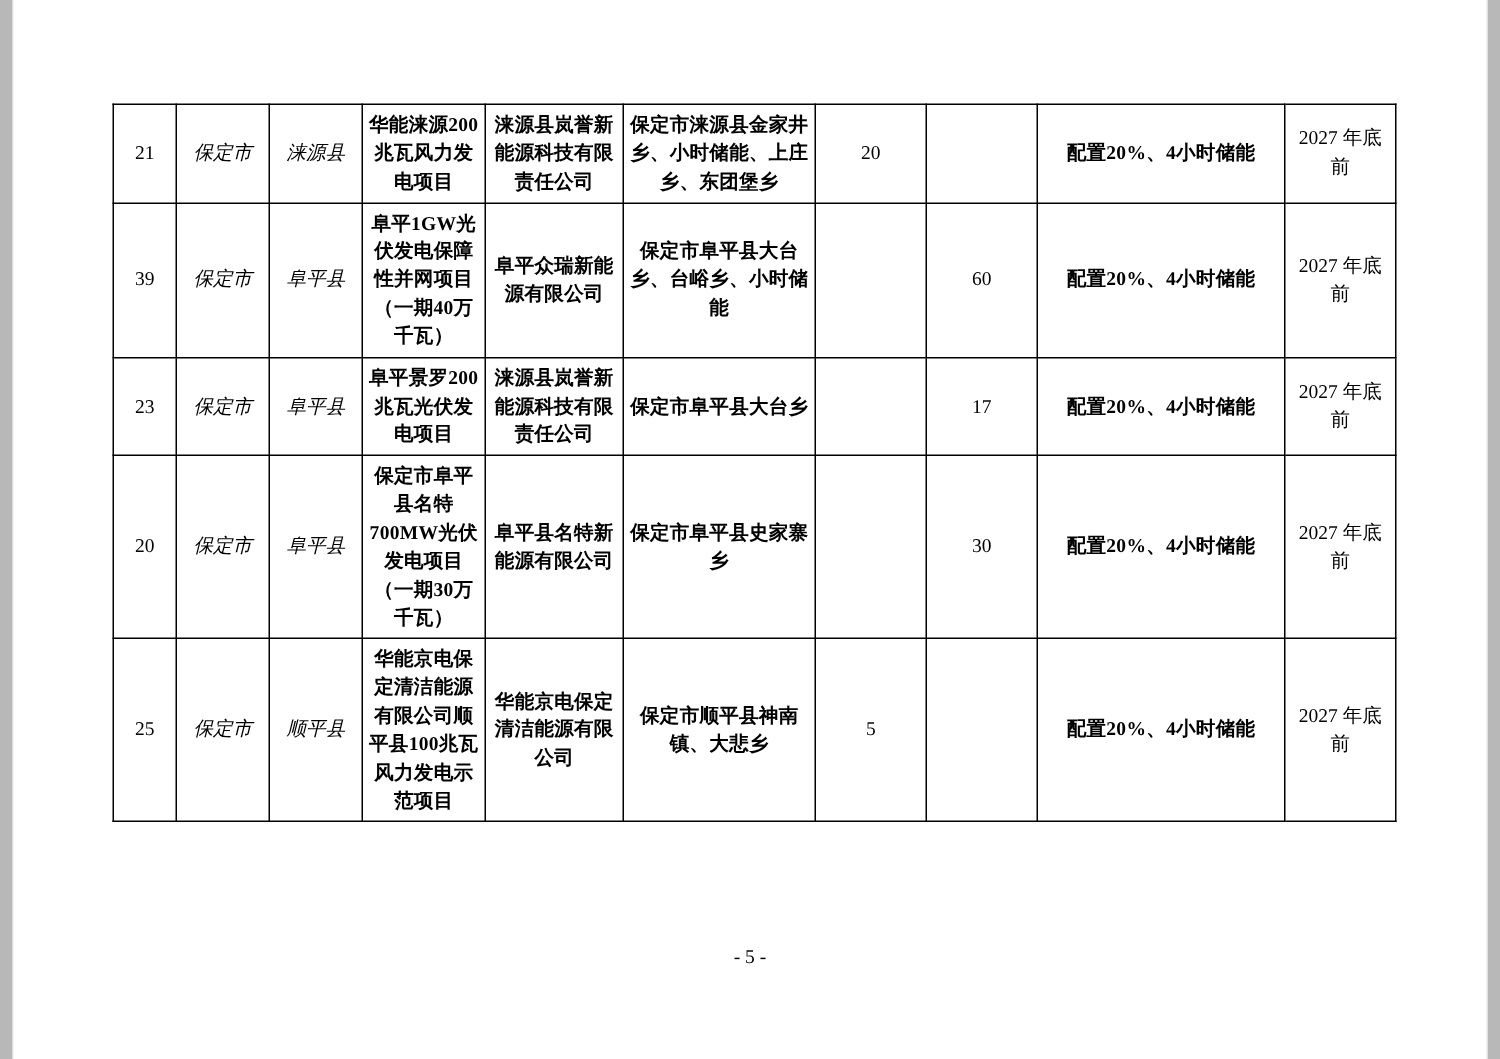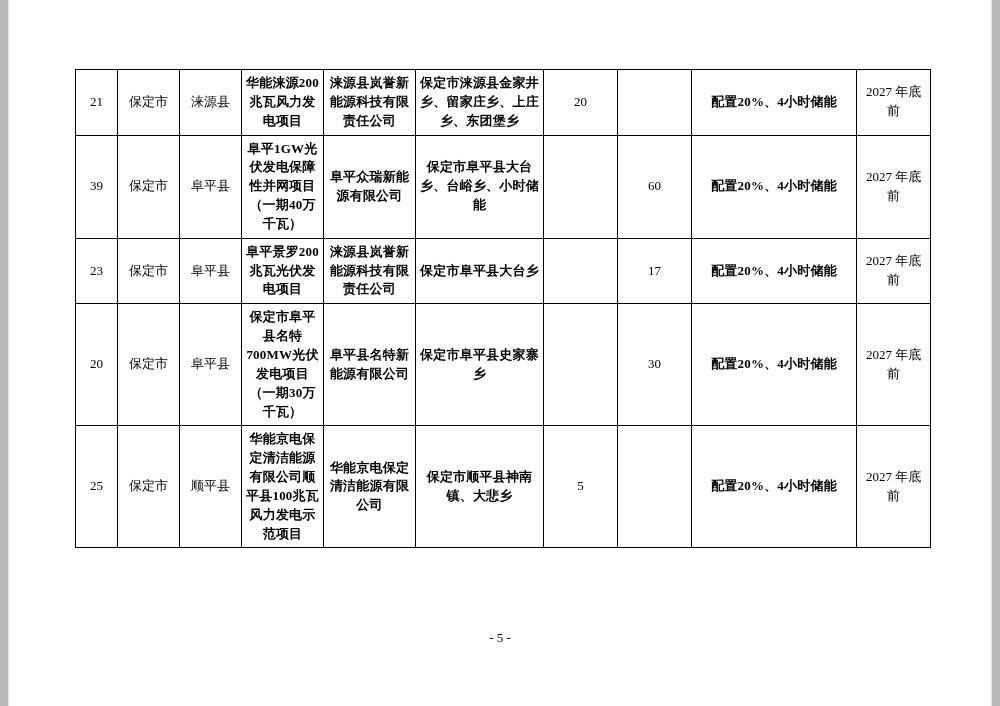--- a/index.html
+++ b/index.html
@@ -55,21 +55,21 @@
     letter-spacing: 0.2px;
     font-weight: bold;
   }
   .cell-project { font-size: 13px; }
   .cell-company { font-size: 13px; margin-top: 11px; }
   .cell-site { font-size: 13px; }
   .cell-storage { font-size: 12.5px; }
   .cell-time { font-size: 13px; margin-left: 33px; }
   .cell-num { font-size: 13px; }
   .cell-no { font-size: 13px; }
-  .cell-city, .cell-county { font-size: 13px; }
+  .cell-city, .cell-county { font-size: 13px; font-style: italic; }
 
   .page-number {
     position: absolute;
     left: 0;
     top: 630px;
     width: 982px;
     text-align: center;
     font-size: 13px;
     color: #000000;
     font-family: "Liberation Serif", "DejaVu Serif", serif;
@@ -93,21 +93,21 @@
       <col class="c-storage">
       <col class="c-time">
     </colgroup>
     <tbody>
       <tr>
         <td class="cell-no">21</td>
         <td class="cell-city">保定市</td>
         <td class="cell-county">涞源县</td>
         <td class="cell-project">华能涞源200兆瓦风力发电项目</td>
         <td class="cell-company">涞源县岚誉新能源科技有限责任公司</td>
-        <td class="cell-site">保定市涞源县金家井乡、留家庄乡、上庄乡、东团堡乡</td>
+        <td class="cell-site">保定市涞源县金家井乡、小时储能、上庄乡、东团堡乡</td>
         <td class="cell-num">20</td>
         <td class="cell-num"></td>
         <td class="cell-storage">配置20%、4小时储能</td>
         <td class="cell-time">2027 年底前</td>
       </tr>
       <tr>
         <td class="cell-no">39</td>
         <td class="cell-city">保定市</td>
         <td class="cell-county">阜平县</td>
         <td class="cell-project">阜平1GW光伏发电保障性并网项目（一期40万千瓦）</td>

